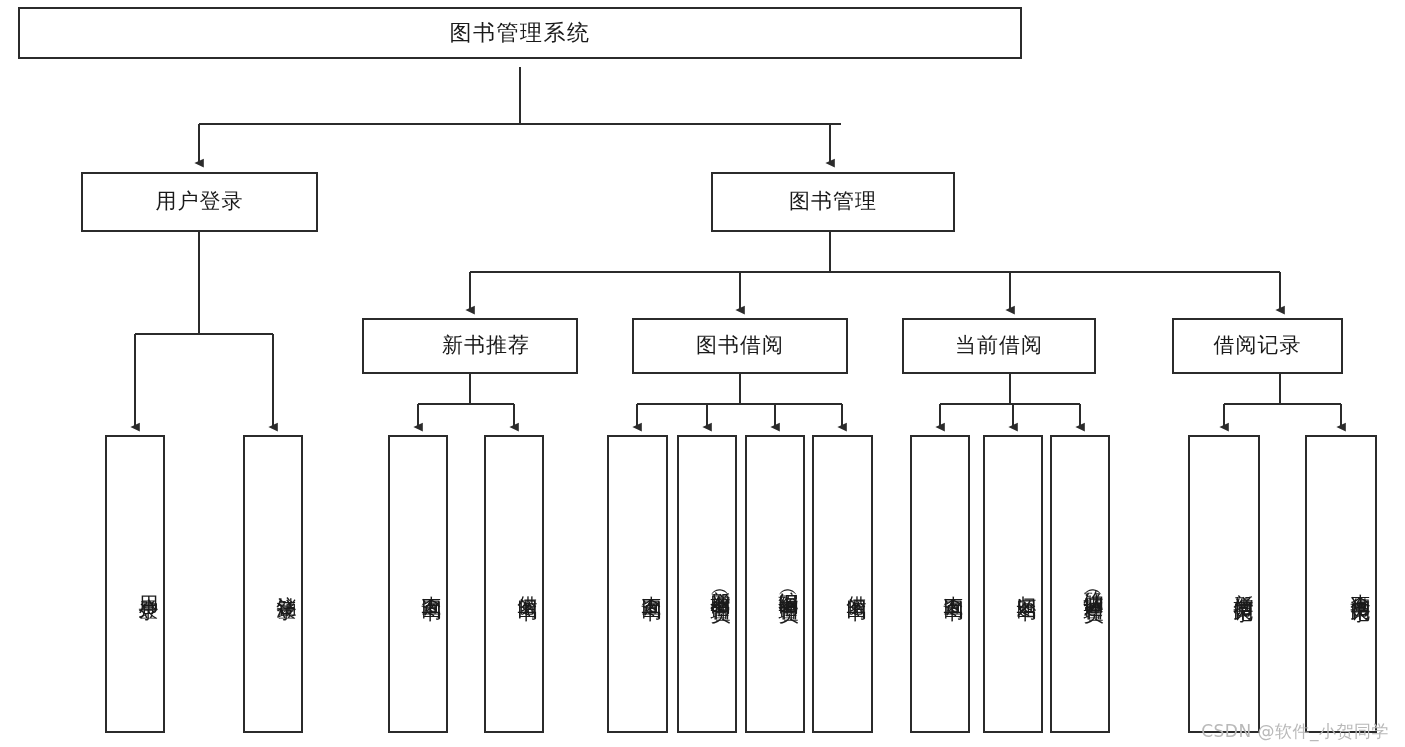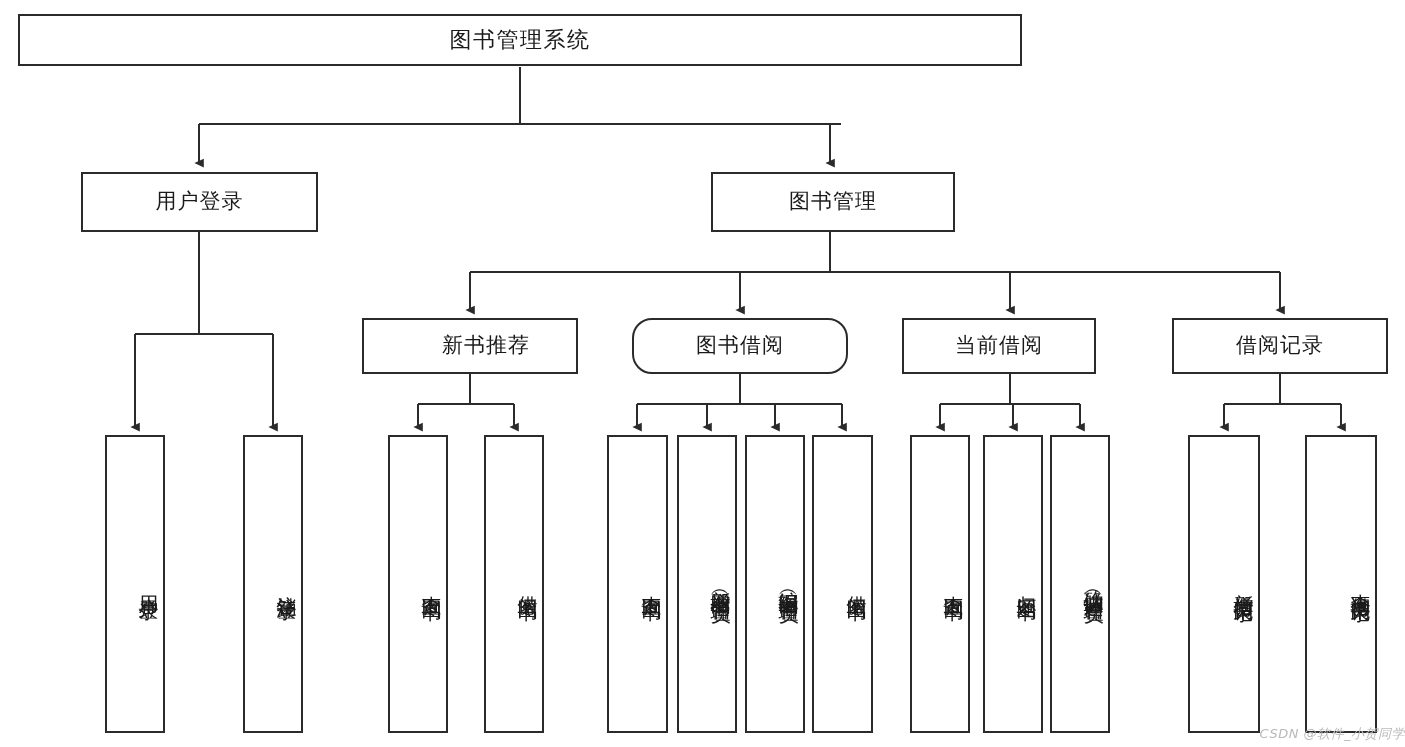--- a/index.html
+++ b/index.html
@@ -56,28 +56,27 @@
     align-items: flex-start;
     justify-content: center;
   }
   .leaf-label {
     writing-mode: vertical-rl;
     text-orientation: upright;
     display: block;
   }
   .watermark {
     position: absolute;
-    right: 0;
+    right: 16px;
     bottom: 4px;
-    font-size: 13px;
+    font-size: 17px;
     color: #b9b9b9;
     letter-spacing: 0.5px;
     white-space: nowrap;
     font-family: "DejaVu Sans", "Liberation Sans", sans-serif;
-    font-style: italic;
   }
 </style>
 </head>
 <body>
 
 <div id="canvas">
 
   <svg id="wires" viewBox="0 0 1405 747" xmlns="http://www.w3.org/2000/svg">
     <defs>
       <marker id="arrow" markerWidth="10" markerHeight="10" refX="4.6" refY="5" orient="auto" markerUnits="userSpaceOnUse">
@@ -123,44 +122,44 @@
       <path d="M1013,404 L1013,427" marker-end="url(#arrow)"></path>
       <path d="M1080,404 L1080,427" marker-end="url(#arrow)"></path>
 
       <path d="M1280,374 L1280,404"></path>
       <path d="M1224,404 L1341,404"></path>
       <path d="M1224,404 L1224,427" marker-end="url(#arrow)"></path>
       <path d="M1341,404 L1341,427" marker-end="url(#arrow)"></path>
     </g>
   </svg>
 
-  <div class="node node-root" id="node-root" style="left: 18px; top: 14px; width: 1004px; height: 52px; justify-content: center;">
+  <div class="node node-root" id="node-root" style="left: 18px; top: 7px; width: 1004px; height: 52px; justify-content: center;">
     <span>图书管理系统</span>
   </div>
 
   <div id="level2-container">
       <div class="node node-h" style="left: 81px; top: 172px; width: 237px; height: 60px;">
         <span>用户登录</span>
       </div>
       <div class="node node-h" style="left: 711px; top: 172px; width: 244px; height: 60px;">
         <span>图书管理</span>
       </div>
     </div>
 
   <div id="level3-container">
       <div class="node node-h" style="left: 362px; top: 318px; width: 216px; height: 56px; padding-left: 32px;">
         <span>新书推荐</span>
       </div>
-      <div class="node node-h" style="left: 632px; top: 318px; width: 216px; height: 56px; border-radius: 20px;">
+      <div class="node node-h" style="left: 632px; top: 318px; width: 216px; height: 56px;">
         <span>图书借阅</span>
       </div>
       <div class="node node-h" style="left: 902px; top: 318px; width: 194px; height: 56px;">
         <span>当前借阅</span>
       </div>
-      <div class="node node-h" style="left: 1172px; top: 318px; width: 216px; height: 56px;">
+      <div class="node node-h" style="left: 1172px; top: 318px; width: 171px; height: 56px;">
         <span>借阅记录</span>
       </div>
     </div>
 
   <div id="leaves-container">
       <div class="node node-leaf" style="left: 105px; top: 435px; width: 60px; height: 298px;">
         <span class="leaf-label">用户登录</span>
       </div>
       <div class="node node-leaf" style="left: 243px; top: 435px; width: 60px; height: 298px;">
         <span class="leaf-label">注销登录</span>

